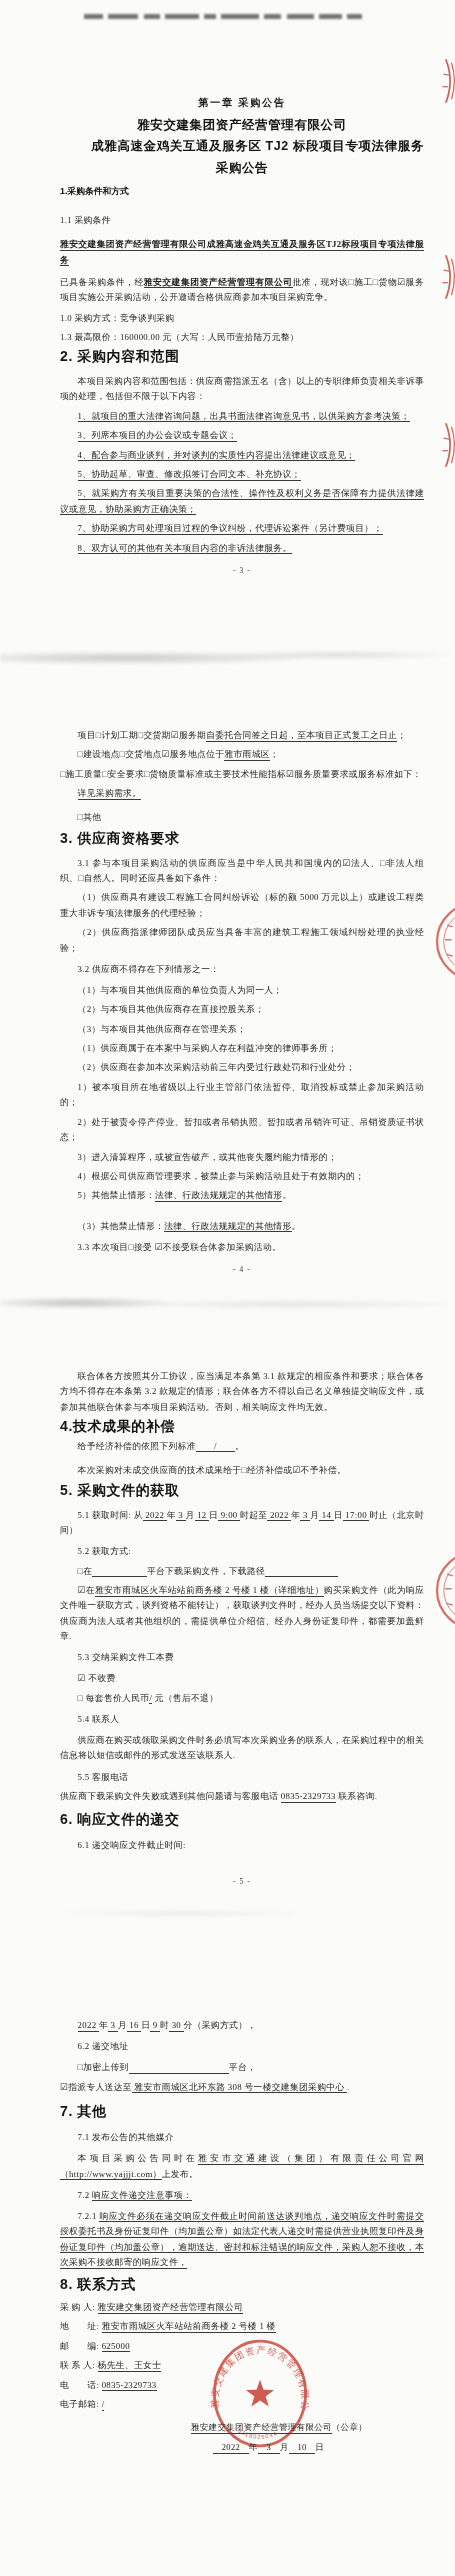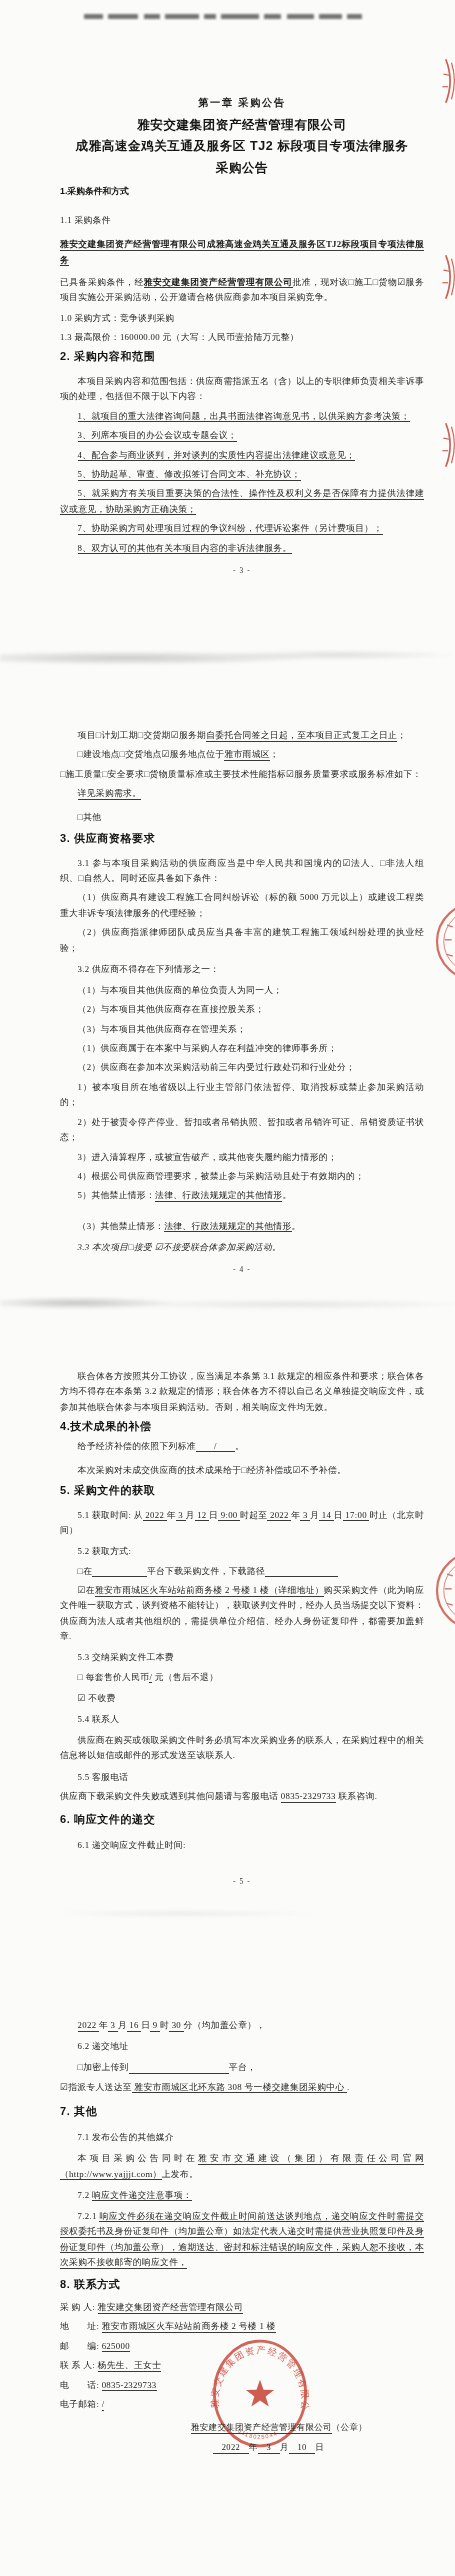--- a/index.html
+++ b/index.html
@@ -13,21 +13,21 @@
   .page{
     position:absolute;left:0;width:455px;
     padding:0 31px 0 60px;box-sizing:border-box;
     overflow:hidden;
   }
   .blk{position:relative;}
   .para{font-size:8.8px;line-height:15.4px;margin-top:4px;letter-spacing:0.3px;text-align:justify;}
   .ind{text-indent:17.6px;}
   .chapter{font-family:"Liberation Sans",sans-serif;font-weight:bold;font-size:10.2px;text-align:center;letter-spacing:1.7px;line-height:15px;color:#1d1d1d;}
   .title{font-family:"Liberation Sans",sans-serif;font-weight:bold;font-size:12.5px;text-align:center;letter-spacing:0.6px;line-height:19.4px;color:#161616;}
-  .h1{font-family:"Liberation Sans",sans-serif;font-weight:bold;font-size:11px;line-height:17px;margin-top:6.8px;letter-spacing:0.6px;color:#151515;}
+  .h1{font-family:"Liberation Sans",sans-serif;font-weight:bold;font-size:14px;line-height:17px;margin-top:6.8px;letter-spacing:0.6px;color:#151515;}
   .h2{font-family:"Liberation Sans",sans-serif;font-weight:bold;font-size:8.8px;line-height:15px;margin-top:5.7px;color:#151515;}
   .pageno{font-size:7.4px;text-align:center;letter-spacing:1.1px;margin-top:10.2px;color:#333;}
   .sign{font-size:8.5px;line-height:15.4px;letter-spacing:0.3px;}
   .u{border-bottom:0.7px solid #3a3a3a;padding-bottom:0.6px;}
   .b{font-weight:bold;}
 
   
   .top-artifact{position:absolute;top:13.7px;left:84px;width:287px;height:7.4px;filter:blur(0.8px);opacity:.7;white-space:nowrap;}
   .top-artifact i{display:inline-block;background:#3c3c3c;height:5.1px;vertical-align:top;margin-right:5.1px;border-radius:0.6px;}
 
@@ -118,21 +118,21 @@
       <textPath href="#sealArcTop" startOffset="4%">雅安交建集团资产经营管理有限公司</textPath>
     </text>
     <text font-size="10" fill="#c8382a" letter-spacing="2" opacity="0.9">
       <textPath href="#sealArcBottom" startOffset="8%">5118025044</textPath>
     </text>
   </svg>
 
 <div class="page" style="top: 16px; height: 642px;">
       <div class="blk chapter" style="margin-top: 79px;"><span>第一章 采购公告</span></div>
       <div class="blk title" style="margin-top: 5.7px;"><span>雅安交建集团资产经营管理有限公司</span></div>
-      <div class="blk title" style="margin-top: 2.3px;"><span>成雅高速金鸡关互通及服务区 TJ2 标段项目专项法律服务</span></div>
+      <div class="blk title" style="margin-top: 2.3px; text-align: right;"><span>成雅高速金鸡关互通及服务区 TJ2 标段项目专项法律服务</span></div>
       <div class="blk title" style="margin-top: 2.3px;"><span>采购公告</span></div>
       <div class="blk h2" style="margin-top: 5.7px;"><span>1.采购条件和方式</span></div>
       <div class="blk para" style="margin-top: 13.7px;"><span>1.1 采购条件</span></div>
       <div class="blk para" style="margin-top: 9px;"><span class="u b">雅安交建集团资产经营管理有限公司成雅高速金鸡关互通及服务区TJ2标段项目专项法律服务</span></div>
       <div class="blk para" style="margin-top: 6.8px;"><span>已具备采购条件，经</span><span class="u b">雅安交建集团资产经营管理有限公司</span><span>批准，现对该□施工□货物☑服务项目实施公开采购活动，公开邀请合格供应商参加本项目采购竞争。</span></div>
       <div class="blk para" style="margin-top: 5.1px;"><span>1.0 采购方式：竞争谈判采购</span></div>
       <div class="blk para"><span>1.3 最高限价：160000.00 元（大写：人民币壹拾陆万元整）</span></div>
       <div class="blk h1" style="margin-top: 2.3px;"><span>2. 采购内容和范围</span></div>
       <div class="blk para ind" style="margin-top: 9px;"><span>本项目采购内容和范围包括：供应商需指派五名（含）以上的专职律师负责相关非诉事项的处理，包括但不限于以下内容：</span></div>
       <div class="blk para ind"><span class="u">1、就项目的重大法律咨询问题，出具书面法律咨询意见书，以供采购方参考决策；</span></div>
@@ -159,46 +159,46 @@
       <div class="blk para ind"><span>（2）与本项目其他供应商存在直接控股关系；</span></div>
       <div class="blk para ind"><span>（3）与本项目其他供应商存在管理关系；</span></div>
       <div class="blk para ind"><span>（1）供应商属于在本案中与采购人存在利益冲突的律师事务所；</span></div>
       <div class="blk para ind"><span>（2）供应商在参加本次采购活动前三年内受过行政处罚和行业处分；</span></div>
       <div class="blk para ind"><span>1）被本项目所在地省级以上行业主管部门依法暂停、取消投标或禁止参加采购活动的；</span></div>
       <div class="blk para ind"><span>2）处于被责令停产停业、暂扣或者吊销执照、暂扣或者吊销许可证、吊销资质证书状态；</span></div>
       <div class="blk para ind"><span>3）进入清算程序，或被宣告破产，或其他丧失履约能力情形的；</span></div>
       <div class="blk para ind"><span>4）根据公司供应商管理要求，被禁止参与采购活动且处于有效期内的；</span></div>
       <div class="blk para ind"><span>5）其他禁止情形：</span><span class="u">法律、行政法规规定的其他情形</span><span>。</span></div>
       <div class="blk para ind" style="margin-top: 15px;"><span>（3）其他禁止情形：</span><span class="u">法律、行政法规规定的其他情形</span><span>。</span></div>
-      <div class="blk para ind" style="margin-top: 5.7px; font-style: italic;"><span>3.3 本次项目□接受 ☑不接受联合体参加采购活动。</span></div>
+      <div class="blk para ind" style="margin-top: 5.7px;"><span>3.3 本次项目□接受 ☑不接受联合体参加采购活动。</span></div>
       <div class="blk pageno"><span>- 4 -</span></div>
     </div>
     <div class="page" style="top: 1309px; height: 590px;">
       <div class="blk para ind" style="margin-top: 60px;"><span>联合体各方按照其分工协议，应当满足本条第 3.1 款规定的相应条件和要求；联合体各方均不得存在本条第 3.2 款规定的情形；联合体各方不得以自己名义单独提交响应文件，或参加其他联合体参与本项目采购活动。否则，相关响应文件均无效。</span></div>
       <div class="blk h1" style="margin-top: 2.3px;"><span>4.技术成果的补偿</span></div>
       <div class="blk para ind"><span>给予经济补偿的依照下列标准</span><span class="u">　　/　　</span><span>。</span></div>
       <div class="blk para ind" style="margin-top: 9px;"><span>本次采购对未成交供应商的技术成果给于□经济补偿或☑不予补偿。</span></div>
       <div class="blk h1" style="margin-top: 3.4px;"><span>5. 采购文件的获取</span></div>
       <div class="blk para ind" style="margin-top: 9px;"><span>5.1 获取时间: 从</span><span class="u"> 2022 </span><span>年</span><span class="u"> 3 </span><span>月</span><span class="u"> 12 </span><span>日</span><span class="u"> 9:00 </span><span>时起至</span><span class="u"> 2022 </span><span>年</span><span class="u"> 3 </span><span>月</span><span class="u"> 14 </span><span>日</span><span class="u"> 17:00 </span><span>时止（北京时间）</span></div>
       <div class="blk para ind" style="margin-top: 5.7px;"><span>5.2 获取方式:</span></div>
       <div class="blk para ind"><span>□在</span><span class="u">　　　　　　</span><span>平台下载采购文件，下载路径</span><span class="u">　　　　　　　　</span></div>
       <div class="blk para ind"><span>☑在</span><span class="u">雅安市雨城区火车站站前商务楼 2 号楼 1 楼（详细地址）</span><span>购买采购文件（此为响应文件唯一获取方式，谈判资格不能转让），获取谈判文件时，经办人员当场提交以下资料：供应商为法人或者其他组织的，需提供单位介绍信、经办人身份证复印件，都需要加盖鲜章.</span></div>
       <div class="blk para ind" style="margin-top: 5.7px;"><span>5.3 交纳采购文件工本费</span></div>
+      <div class="blk para ind" style="margin-top: 5.7px;"><span>☑ 不收费</span></div>
       <div class="blk para ind"><span>□ 每套售价人民币</span><span class="u">/</span><span> 元（售后不退）</span></div>
-      <div class="blk para ind" style="margin-top: 5.7px;"><span>☑ 不收费</span></div>
       <div class="blk para ind" style="margin-top: 5.7px;"><span>5.4 联系人</span></div>
       <div class="blk para ind" style="margin-top: 5.7px;"><span>供应商在购买或领取采购文件时务必填写本次采购业务的联系人，在采购过程中的相关信息将以短信或邮件的形式发送至该联系人.</span></div>
       <div class="blk para ind" style="margin-top: 5.7px;"><span>5.5 客服电话</span></div>
       <div class="blk para"><span>供应商下载采购文件失败或遇到其他问题请与客服电话 </span><span class="u">0835-2329733</span><span> 联系咨询.</span></div>
       <div class="blk h1" style="margin-top: 6.8px;"><span>6. 响应文件的递交</span></div>
       <div class="blk para ind" style="margin-top: 10.2px;"><span>6.1 递交响应文件截止时间:</span></div>
       <div class="blk pageno" style="margin-top: 23px;"><span>- 5 -</span></div>
     </div>
     <div class="page" style="top: 1922px; height: 654px;">
-      <div class="blk para ind" style="margin-top: 96px;"><span class="u"> 2022 </span><span>年</span><span class="u"> 3 </span><span>月</span><span class="u"> 16 </span><span>日</span><span class="u"> 9 </span><span>时</span><span class="u"> 30 </span><span>分（均加盖公章），</span></div>
+      <div class="blk para ind" style="margin-top: 96px;"><span class="u"> 2022 </span><span>年</span><span class="u"> 3 </span><span>月</span><span class="u"> 16 </span><span>日</span><span class="u"> 9 </span><span>时</span><span class="u"> 30 </span><span>分（采购方式），</span></div>
       <div class="blk para ind" style="margin-top: 5.7px;"><span>6.2 递交地址</span></div>
       <div class="blk para ind" style="margin-top: 5.7px;"><span>□加密上传到</span><span class="u">　　　　　　　　　　　</span><span>平台，</span></div>
       <div class="blk para"><span>☑指派专人送达至</span><span class="u"> 雅安市雨城区北环东路 308 号一楼交建集团采购中心 </span><span>.</span></div>
       <div class="blk h1" style="margin-top: 8px;"><span>7. 其他</span></div>
       <div class="blk para ind" style="margin-top: 10.2px;"><span>7.1 发布公告的其他媒介</span></div>
       <div class="blk para ind" style="margin-top: 5.7px;"><span>本项目采购公告同时在</span><span class="u">雅安市交通建设（集团）有限责任公司官网（http://www.yajjjt.com）</span><span>上发布。</span></div>
       <div class="blk para ind" style="margin-top: 5.7px;"><span>7.2 </span><span class="u">响应文件递交注意事项：</span></div>
       <div class="blk para ind" style="margin-top: 5.7px;"><span>7.2.1 </span><span class="u">响应文件必须在递交响应文件截止时间前送达谈判地点，递交响应文件时需提交授权委托书及身份证复印件（均加盖公章）如法定代表人递交时需提供营业执照复印件及身份证复印件（均加盖公章），逾期送达、密封和标注错误的响应文件，采购人恕不接收，本次采购不接收邮寄的响应文件，</span></div>
       <div class="blk h1" style="margin-top: 5.7px;"><span>8. 联系方式</span></div>
       <div class="blk para" style="margin-top: 6.8px;"><span>采 购 人: </span><span class="u">雅安建交集团资产经营管理有限公司</span></div>

